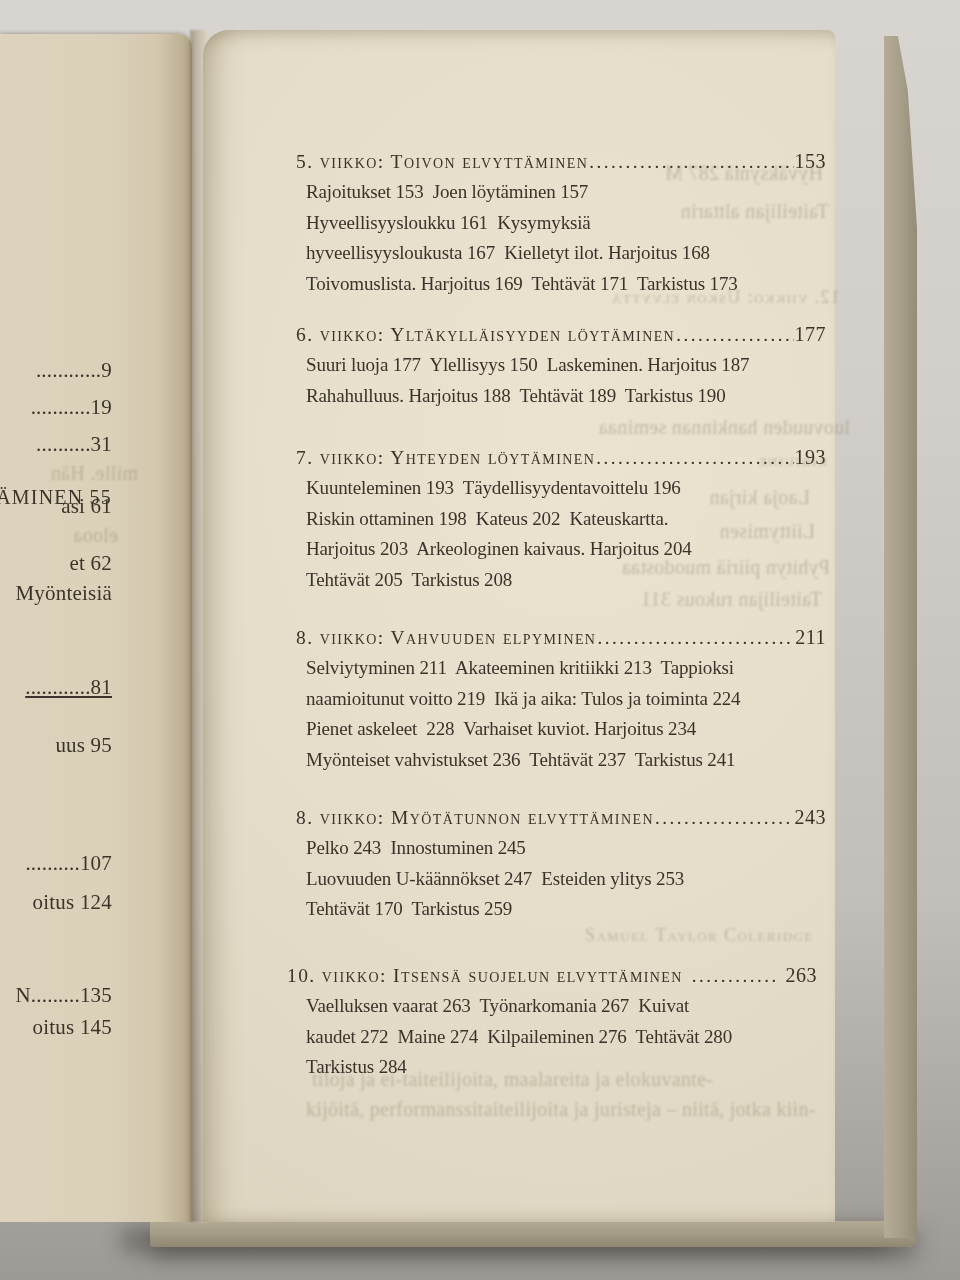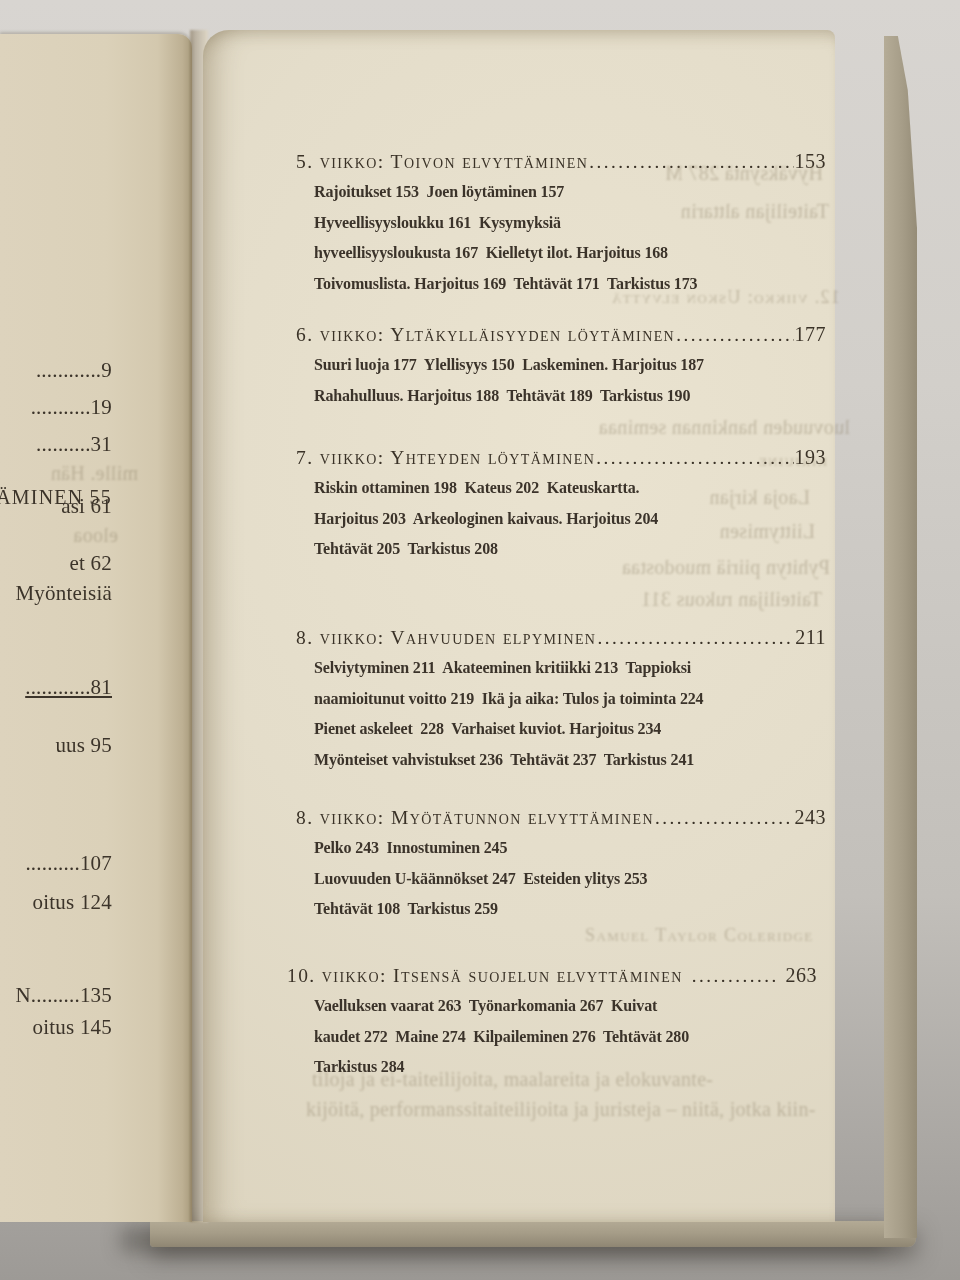--- a/index.html
+++ b/index.html
@@ -57,22 +57,22 @@
   .h-row{
     display:flex;align-items:baseline;width:100%;
     font-size:19.5px;font-variant:small-caps;letter-spacing:1.4px;
     color:#38302573;color:#3a3227;white-space:pre;line-height:30.4px;
   }
   .section.hang .h-row{margin-left:-9px;gap:8px;}
   .h-title{white-space:pre;}
   .h-dots{flex:1 1 auto;overflow:hidden;white-space:nowrap;letter-spacing:2.5px;font-variant:normal;font-size:19px;margin:0 1px;}
   .h-page{white-space:pre;font-variant:normal;font-size:20px;letter-spacing:.5px;}
   .t-line{
-    margin-left:18px;white-space:pre;line-height:30.4px;
-    font-size:16px;letter-spacing:-0.15px;color:#3b332a;font-weight:bold;
+    margin-left:10px;white-space:pre;line-height:30.4px;
+    font-size:19px;letter-spacing:-0.15px;color:#3b332a;
   }
 
   
   .bleed{
     position:absolute;white-space:nowrap;overflow:hidden;
     font-size:20px;color:#8a7e64;opacity:.40;filter:blur(1.1px);
     letter-spacing:.3px;
   }
   .bleed.m{transform:scaleX(-1);}
   .bleed.caps{font-variant:small-caps;letter-spacing:1.4px;font-size:18px;}
@@ -110,36 +110,37 @@
           <div class="t-line">hyveellisyysloukusta 167  Kielletyt ilot. Harjoitus 168</div>
           <div class="t-line">Toivomuslista. Harjoitus 169  Tehtävät 171  Tarkistus 173</div>
         </div>
         <div class="section" style="top: 289px;">
           <div class="h-row"><span class="h-title">6. viikko: Yltäkylläisyyden löytäminen</span><span class="h-dots">........................................................</span><span class="h-page">177</span></div>
           <div class="t-line">Suuri luoja 177  Ylellisyys 150  Laskeminen. Harjoitus 187</div>
           <div class="t-line">Rahahulluus. Harjoitus 188  Tehtävät 189  Tarkistus 190</div>
         </div>
         <div class="section" style="top: 412px;">
           <div class="h-row"><span class="h-title">7. viikko: Yhteyden löytäminen</span><span class="h-dots">........................................................</span><span class="h-page">193</span></div>
+          <div class="t-line">Kuunteleminen 193  Täydellisyydentavoittelu 196</div>
           <div class="t-line">Riskin ottaminen 198  Kateus 202  Kateuskartta.</div>
           <div class="t-line">Harjoitus 203  Arkeologinen kaivaus. Harjoitus 204</div>
           <div class="t-line">Tehtävät 205  Tarkistus 208</div>
         </div>
         <div class="section" style="top: 592px;">
           <div class="h-row"><span class="h-title">8. viikko: Vahvuuden elpyminen</span><span class="h-dots">........................................................</span><span class="h-page">211</span></div>
           <div class="t-line">Selviytyminen 211  Akateeminen kritiikki 213  Tappioksi</div>
           <div class="t-line">naamioitunut voitto 219  Ikä ja aika: Tulos ja toiminta 224</div>
           <div class="t-line">Pienet askeleet  228  Varhaiset kuviot. Harjoitus 234</div>
           <div class="t-line">Myönteiset vahvistukset 236  Tehtävät 237  Tarkistus 241</div>
         </div>
         <div class="section" style="top: 772px;">
           <div class="h-row"><span class="h-title">8. viikko: Myötätunnon elvyttäminen</span><span class="h-dots">........................................................</span><span class="h-page">243</span></div>
           <div class="t-line">Pelko 243  Innostuminen 245</div>
           <div class="t-line">Luovuuden U-käännökset 247  Esteiden ylitys 253</div>
-          <div class="t-line">Tehtävät 108  Tarkistus 259</div>
+          <div class="t-line">Tehtävät 170  Tarkistus 259</div>
         </div>
         <div class="section hang" style="top: 930px;">
           <div class="h-row"><span class="h-title">10. viikko: Itsensä suojelun elvyttäminen</span><span class="h-dots">........................................................</span><span class="h-page">263</span></div>
           <div class="t-line">Vaelluksen vaarat 263  Työnarkomania 267  Kuivat</div>
           <div class="t-line">kaudet 272  Maine 274  Kilpaileminen 276  Tehtävät 280</div>
           <div class="t-line">Tarkistus 284</div>
         </div>
       </div>
   </div>
 

